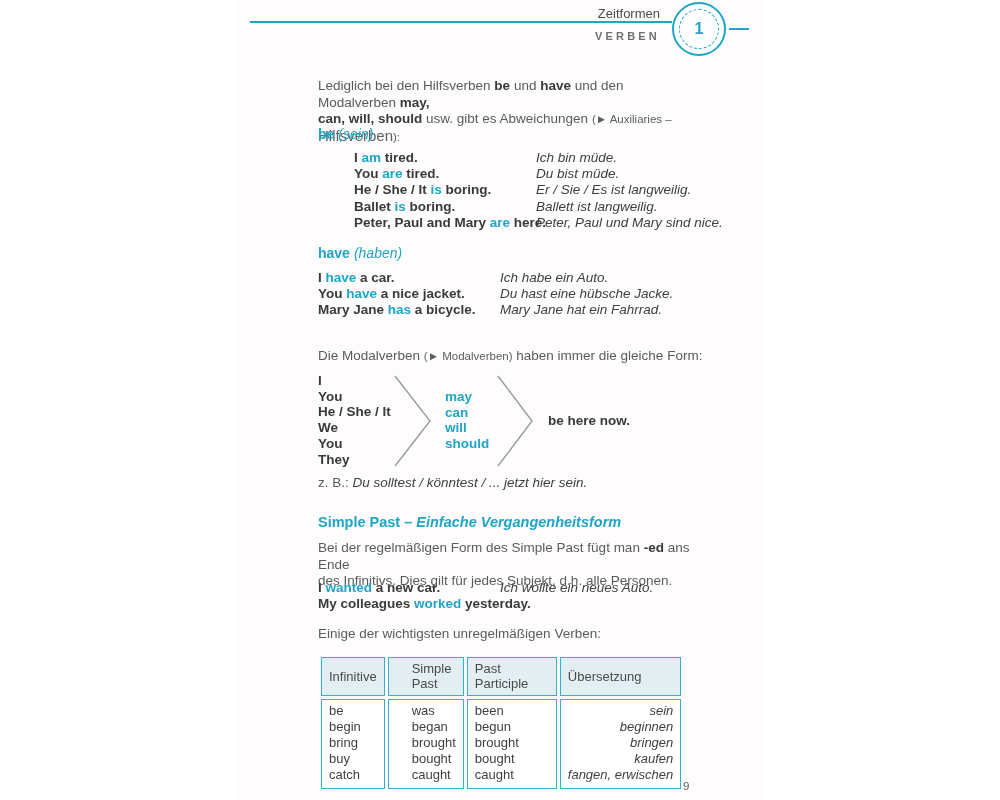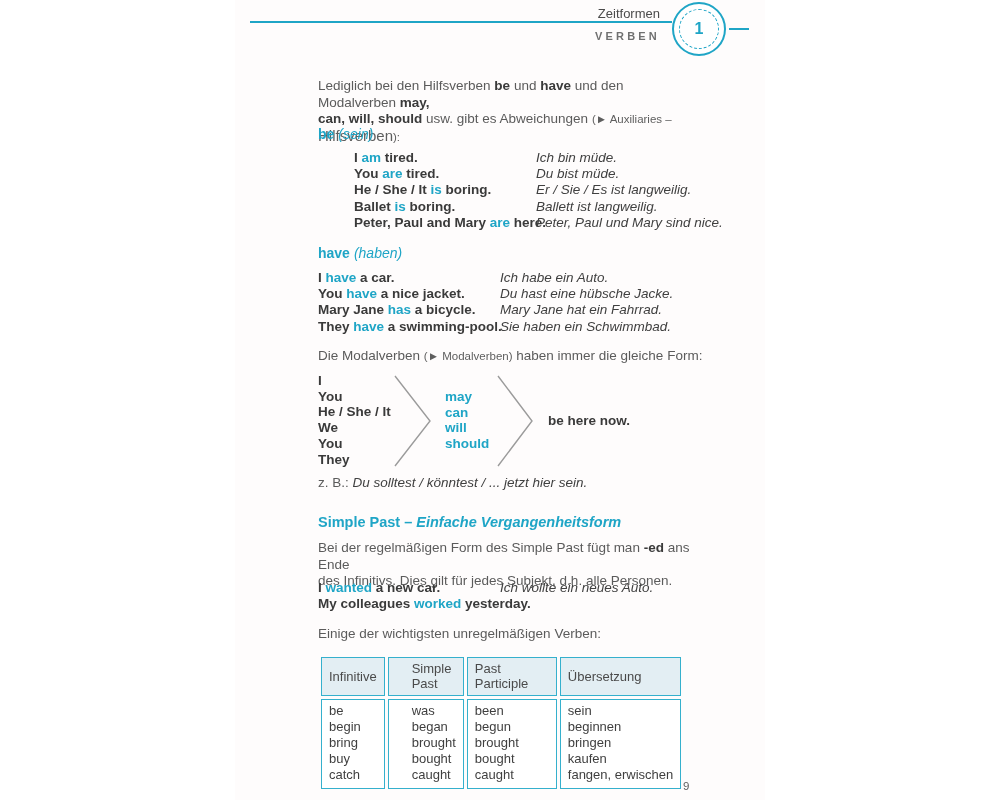--- a/index.html
+++ b/index.html
@@ -51,21 +51,21 @@
   .pronouns{position:absolute;left:0;top:0;font-weight:700;color:var(--txt-dark);font-size:13.5px;line-height:15.7px;white-space:nowrap;}
   .modals{position:absolute;left:127px;top:16px;font-weight:700;color:var(--accent);font-size:13.5px;line-height:15.7px;}
   .dg-result{position:absolute;left:230px;top:40px;font-weight:700;color:var(--txt-dark);font-size:13.5px;white-space:nowrap;}
 
   
   .verbs-table{position:absolute;left:318px;top:654px;border-collapse:separate;border-spacing:3px;}
   .verbs-table th{background:var(--tbl-head-bg);border:1.5px solid var(--tbl-border);font-weight:400;color:#4a4a4a;font-size:13px;text-align:left;padding:3px 7px 4px;}
   .verbs-table td{border:1.5px solid var(--tbl-border);vertical-align:top;padding:3px 7px 5px;background:#fff;}
   .verbs-table .c0{width:56px;} .verbs-table .c1{width:76px;padding-left:23px;} .verbs-table .c2{width:90px;} .verbs-table .c3{width:115px;}
   .cell-line{font-size:13px;line-height:16px;color:#3f3f3f;white-space:nowrap;}
-  .col-italic .cell-line{}
+  .col-italic .cell-line{font-style:italic;text-align:right;}
 
   .page-num{position:absolute;left:683px;top:780px;font-size:11.5px;color:#5e5e5e;}
 </style>
 </head>
 <body>
 
 <div class="page">
   <div class="paper"></div>
 
   <div class="hdr-section">Zeitformen</div>
@@ -117,24 +117,20 @@
       <div class="en"><span>I </span><span class="v">have</span><span> a car.</span></div>
       <div class="de">Ich habe ein Auto.</div>
     </div>
     <div class="ex-row">
       <div class="en"><span>You </span><span class="v">have</span><span> a nice jacket.</span></div>
       <div class="de">Du hast eine hübsche Jacke.</div>
     </div>
     <div class="ex-row">
       <div class="en"><span>Mary Jane </span><span class="v">has</span><span> a bicycle.</span></div>
       <div class="de">Mary Jane hat ein Fahrrad.</div>
-    </div>
-    <div class="ex-row">
-      <div class="en"><span>They </span><span class="v">have</span><span> a swimming-pool.</span></div>
-      <div class="de">Sie haben ein Schwimmbad.</div>
     </div>
   </div>
 
   <div class="para" style="top:348px;">
     <div><span>Die Modalverben </span><span class="r">(► Modalverben)</span><span> haben immer die gleiche Form:</span></div>
   </div>
 
   <div class="diagram">
     <svg width="372" height="96" viewBox="0 0 372 96">
       <polyline points="77,3 112,48 77,93" fill="none" stroke="#9b9b9b" stroke-width="1.4"></polyline>

